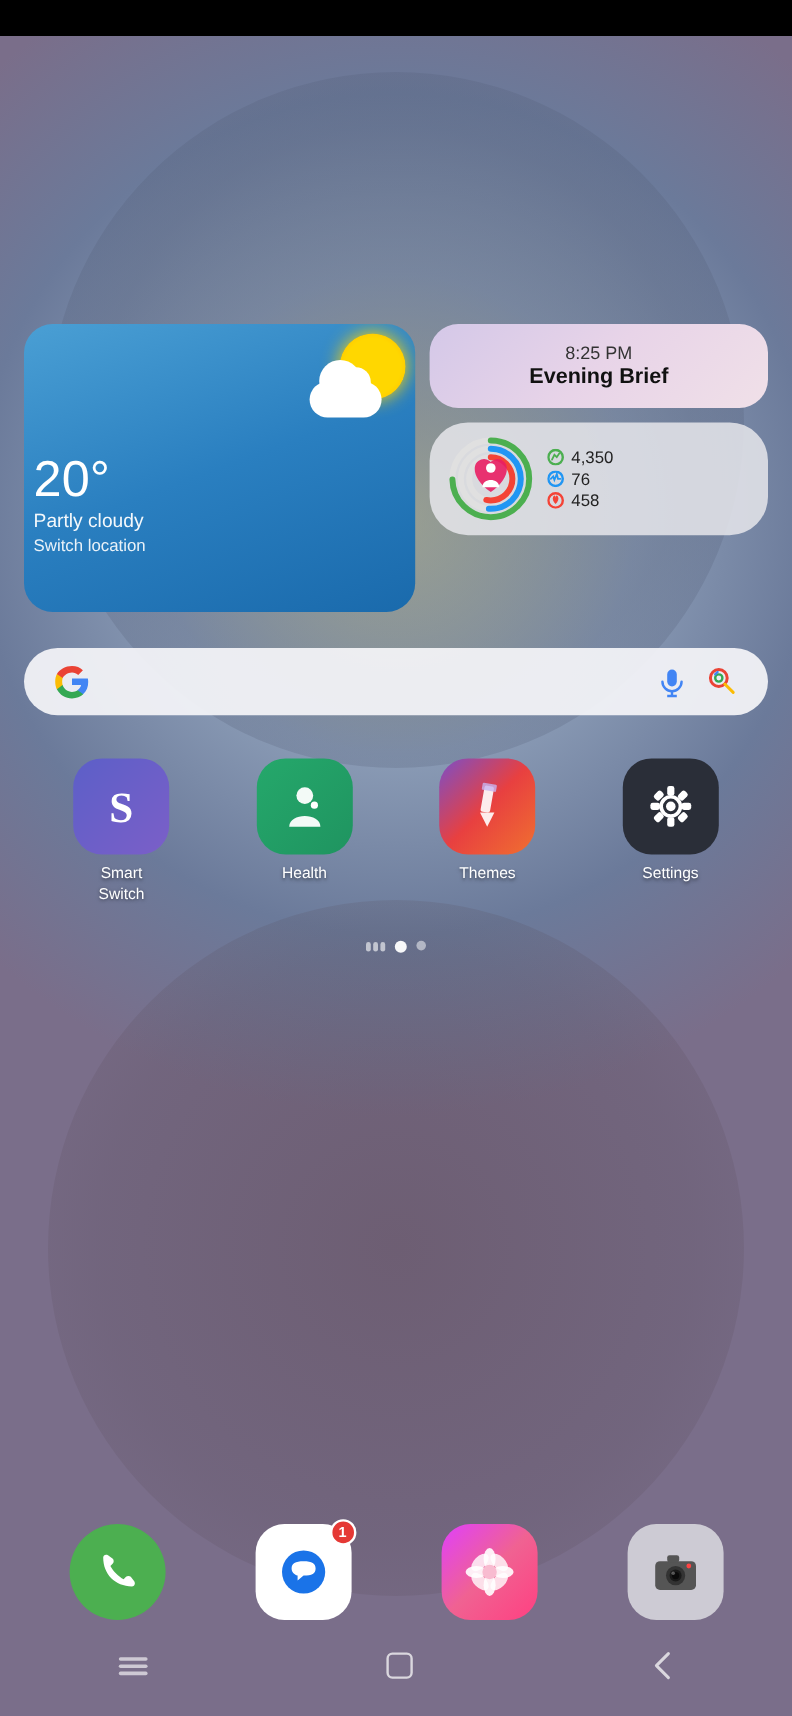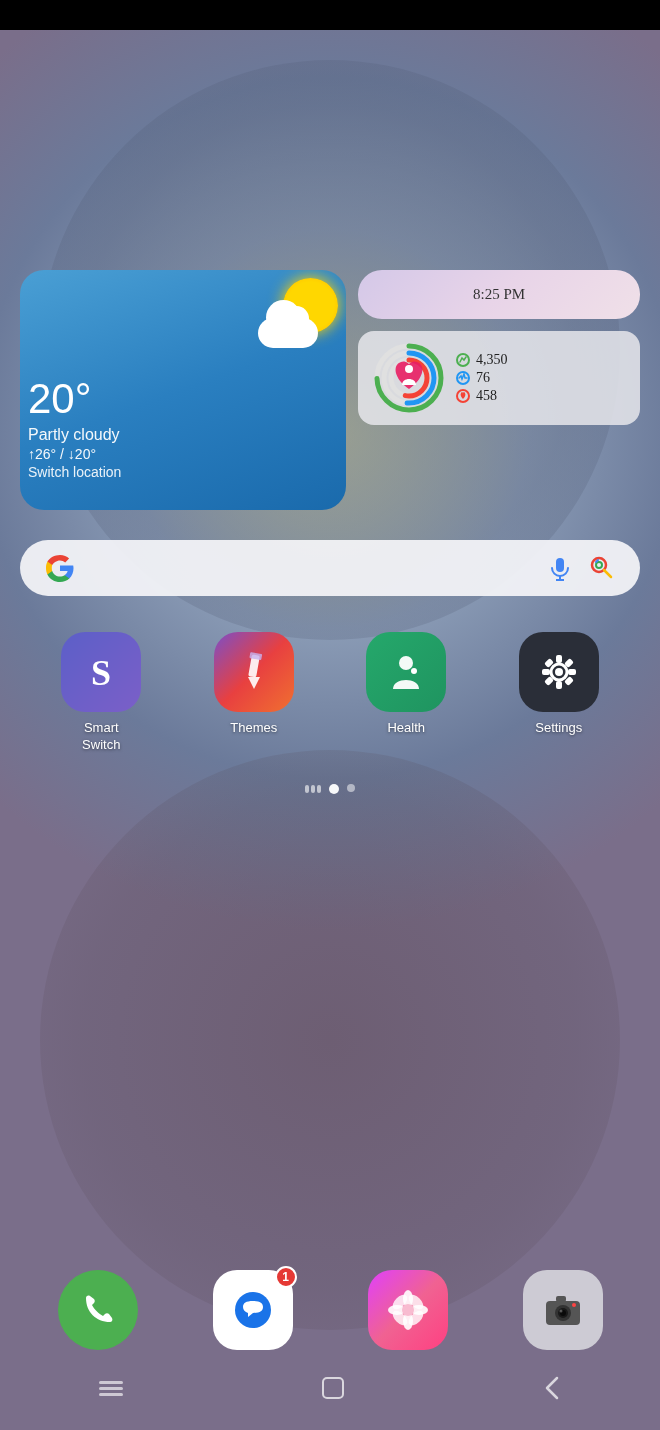--- a/index.html
+++ b/index.html
@@ -161,21 +161,20 @@
       font-size: 14px;
       opacity: 0.9;
     }
 
     
     .right-widgets {
       flex: 1;
       display: flex;
       flex-direction: column;
       gap: 12px;
-      font-family: Liberation Serif, serif;
     }
 
     
     .evening-brief {
       background: linear-gradient(135deg, #d4c8e8 0%, #e8d4e8 50%, #f0e0e8 100%);
       border-radius: 24px;
       padding: 16px 20px;
       text-align: center;
       cursor: pointer;
     }
@@ -188,21 +187,21 @@
 
     .evening-brief-title {
       font-size: 18px;
       font-weight: 700;
       color: #111;
     }
 
     
     .health-stats {
       background: rgba(230, 230, 235, 0.85);
-      border-radius: 16px;
+      border-radius: 32px;
       padding: 12px 16px;
       display: flex;
       align-items: center;
       gap: 12px;
     }
 
     .health-numbers {
       display: flex;
       flex-direction: column;
       gap: 2px;
@@ -409,30 +408,28 @@
 
     <div class="weather-widget">
       <div class="weather-icon-area">
         <div class="sun-cloud">
           <div class="sun"></div>
           <div class="cloud"></div>
         </div>
       </div>
       <div class="weather-temp">20°</div>
       <div class="weather-desc">Partly cloudy</div>
-      <div class="weather-range">
-        <span>↑26°</span> / <span>↓20°</span>
-      </div>
       <div class="weather-location">Switch location</div>
     </div>
 
     <div class="right-widgets">
 
       <div class="evening-brief">
         <div class="evening-brief-time">8:25 PM</div>
+        <div class="evening-brief-title">Evening Brief</div>
       </div>
 
       <div class="health-stats">
 
         <svg class="heart-ring-svg" viewBox="0 0 70 70">
 
           <circle cx="35" cy="35" r="32" fill="none" stroke="#e0e0e0" stroke-width="5"></circle>
           <circle cx="35" cy="35" r="32" fill="none" stroke="#4caf50" stroke-width="5" stroke-dasharray="150 51" stroke-linecap="round" transform="rotate(-90 35 35)"></circle>
           <circle cx="35" cy="35" r="25" fill="none" stroke="#e0e0e0" stroke-width="5"></circle>
           <circle cx="35" cy="35" r="25" fill="none" stroke="#2196f3" stroke-width="5" stroke-dasharray="80 78" stroke-linecap="round" transform="rotate(-90 35 35)"></circle>
@@ -507,42 +504,42 @@
     <div class="app-item">
       <div class="app-icon smart-switch-icon">
         <svg width="50" height="50" viewBox="0 0 50 50">
           <text x="25" y="38" text-anchor="middle" font-size="36" font-weight="700" fill="white" font-family="serif">S</text>
         </svg>
       </div>
       <div class="app-label">Smart<br>Switch</div>
     </div>
 
     <div class="app-item">
+      <div class="app-icon health-icon">
+        <svg width="50" height="50" viewBox="0 0 50 50">
+
+          <circle cx="25" cy="16" r="7" fill="white" opacity="0.95"></circle>
+          <path d="M12 42 C12 30 38 30 38 42" fill="white" opacity="0.95"></path>
+
+          <circle cx="33" cy="24" r="3" fill="white"></circle>
+        </svg>
+      </div>
+      <div class="app-label">Health</div>
+    </div>
+
+    <div class="app-item">
       <div class="app-icon themes-icon">
         <svg width="50" height="50" viewBox="0 0 50 50">
 
           <rect x="20" y="8" width="8" height="22" rx="2" fill="rgba(255,255,255,0.9)" transform="rotate(10 25 25)"></rect>
           <path d="M19 30 L25 42 L31 30 Z" fill="rgba(255,255,255,0.9)"></path>
           <rect x="18" y="6" width="12" height="6" rx="1" fill="rgba(200,180,240,0.8)" transform="rotate(10 25 25)"></rect>
         </svg>
       </div>
       <div class="app-label">Themes</div>
-    </div>
-
-    <div class="app-item">
-      <div class="app-icon health-icon">
-        <svg width="50" height="50" viewBox="0 0 50 50">
-
-          <circle cx="25" cy="16" r="7" fill="white" opacity="0.95"></circle>
-          <path d="M12 42 C12 30 38 30 38 42" fill="white" opacity="0.95"></path>
-
-          <circle cx="33" cy="24" r="3" fill="white"></circle>
-        </svg>
-      </div>
-      <div class="app-label">Health</div>
     </div>
 
     <div class="app-item">
       <div class="app-icon settings-icon">
         <svg width="50" height="50" viewBox="0 0 50 50">
           <circle cx="25" cy="25" r="8" fill="none" stroke="white" stroke-width="3"></circle>
           <circle cx="25" cy="25" r="4" fill="white"></circle>
 
           <rect x="22" y="8" width="6" height="8" rx="2" fill="white"></rect>
           <rect x="22" y="34" width="6" height="8" rx="2" fill="white"></rect>

